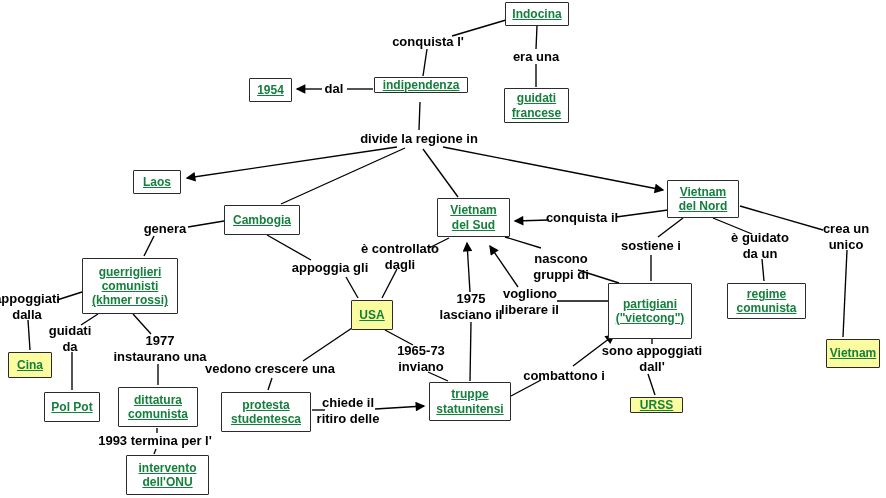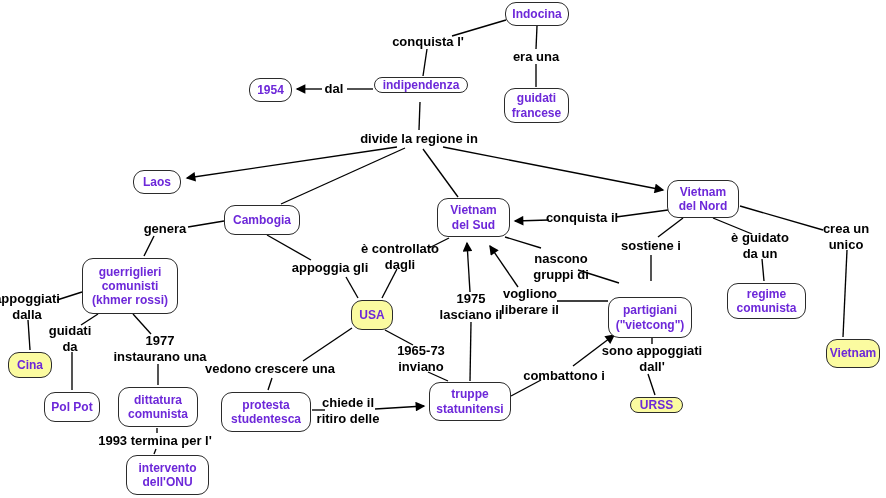--- a/index.html
+++ b/index.html
@@ -1,23 +1,23 @@
 <!DOCTYPE html>
 <html><head>
 <meta charset="utf-8">
 <style>
   html,body{margin:0;padding:0;background:#ffffff;}
   body{width:886px;height:498px;position:relative;overflow:hidden;
        font-family:"Liberation Sans","DejaVu Sans",sans-serif;}
   #wires{position:absolute;left:0;top:0;width:886px;height:498px;}
   .node{position:absolute;box-sizing:border-box;background:#ffffff;
-        border:1.7px solid #2b2b2b;border-radius:11px;
-        color:#6d28d9;font-weight:bold;font-size:12px;line-height:1.18;
+        border:1.7px solid #2b2b2b;border-radius:1px;
+        color:#15803d;font-weight:bold;font-size:12px;line-height:1.18;
         display:flex;align-items:center;justify-content:center;
-        text-align:center;white-space:pre-line;padding:1px 2px;cursor:default;}
+        text-align:center;white-space:pre-line;padding:1px 2px;cursor:default;text-decoration:underline;}
   .node.hl{background:#fbfba0;}
   .elabel{position:absolute;transform:translate(-50%,-50%);
           color:#000000;font-weight:bold;font-size:13px;line-height:1.2;
           text-align:center;white-space:pre;padding:0 2px;}
 </style>
 </head>
 <body>
 
 <svg id="wires" viewBox="0 0 886 498" xmlns="http://www.w3.org/2000/svg">
   <defs>
@@ -119,21 +119,21 @@
 <div class="node" style="left:44px;top:392px;width:56px;height:30px">Pol Pot</div>
 <div class="node" style="left:118px;top:387px;width:80px;height:40px">dittatura
 comunista</div>
 <div class="node" style="left:126px;top:455px;width:83px;height:40px">intervento
 dell'ONU</div>
 <div class="node hl" style="left:351px;top:300px;width:42px;height:30px">USA</div>
 <div class="node" style="left:221px;top:392px;width:90px;height:40px">protesta
 studentesca</div>
 <div class="node" style="left:429px;top:382px;width:82px;height:39px">truppe
 statunitensi</div>
-<div class="node" style="left:608px;top:297px;width:84px;height:41px">partigiani
+<div class="node" style="left:608px;top:283px;width:84px;height:56px">partigiani
 ("vietcong")</div>
 <div class="node" style="left:727px;top:283px;width:79px;height:36px">regime
 comunista</div>
 <div class="node hl" style="left:630px;top:397px;width:53px;height:16px">URSS</div>
 <div class="node hl" style="left:826px;top:339px;width:54px;height:29px">Vietnam</div>
 
 <div class="elabel" style="left:428px;top:42px">conquista l'</div>
 <div class="elabel" style="left:536px;top:57px">era una</div>
 <div class="elabel" style="left:334px;top:89px">dal</div>
 <div class="elabel" style="left:419px;top:139px">divide la regione in</div>

